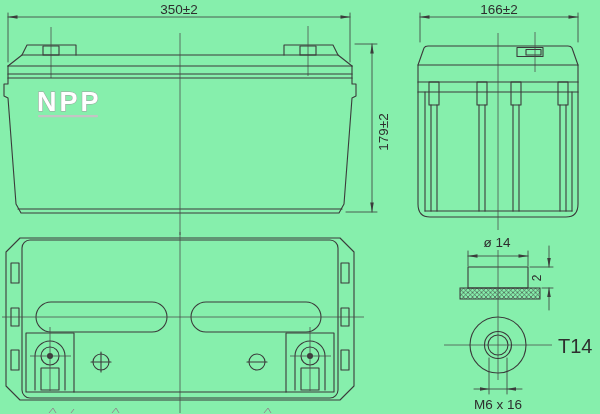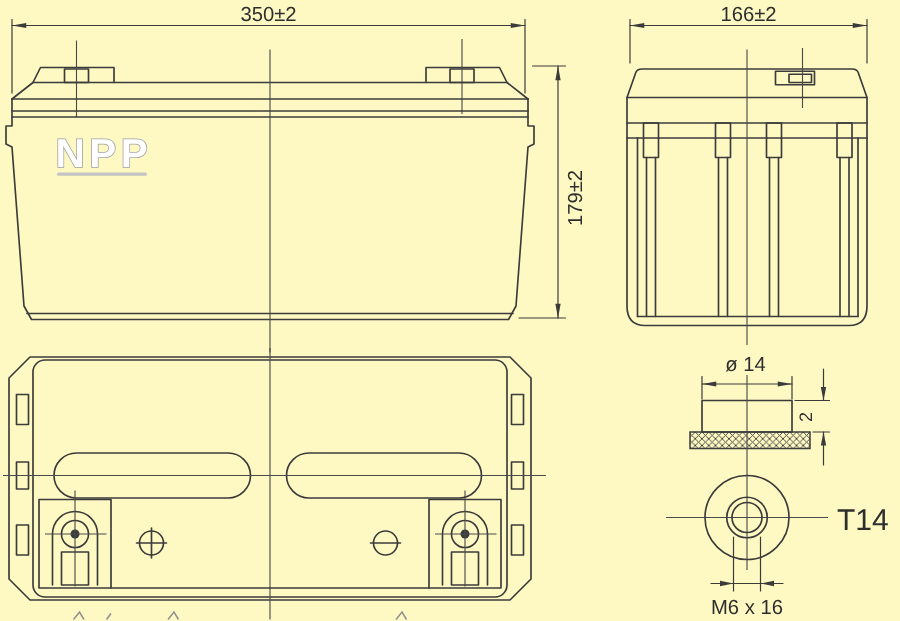--- a/index.html
+++ b/index.html
@@ -1,16 +1,16 @@
 <!DOCTYPE html>
 <html><head>
 <meta charset="utf-8">
 <style>
   html,body{margin:0;padding:0;background:#ffffff;}
-  #canvas{width:600px;height:414px;background:#fef9c3;position:relative;overflow:hidden;}
+  #canvas{width:600px;height:414px;background:#86efac;position:relative;overflow:hidden;}
   svg{display:block;}
   .ln{fill:none;stroke:#3b3b3b;stroke-width:1.1;stroke-linejoin:round;stroke-linecap:round;}
   .thin{fill:none;stroke:#3b3b3b;stroke-width:0.8;stroke-linecap:round;}
   .cl{fill:none;stroke:#4a4a4a;stroke-width:0.75;}
   .arr{fill:#3b3b3b;stroke:none;}
   .dim{font-family:"Liberation Sans",sans-serif;font-size:13.5px;fill:#2e2e2e;letter-spacing:0;}
   .dim-small{font-family:"Liberation Sans",sans-serif;font-size:12px;fill:#2e2e2e;}
   .dim-big{font-family:"Liberation Sans",sans-serif;font-size:20px;fill:#2e2e2e;}
   .logo{font-family:"Liberation Sans",sans-serif;font-size:27px;font-weight:bold;letter-spacing:3px;
         fill:#ffffff;stroke:#9e9e9e;stroke-width:1;paint-order:stroke;}

